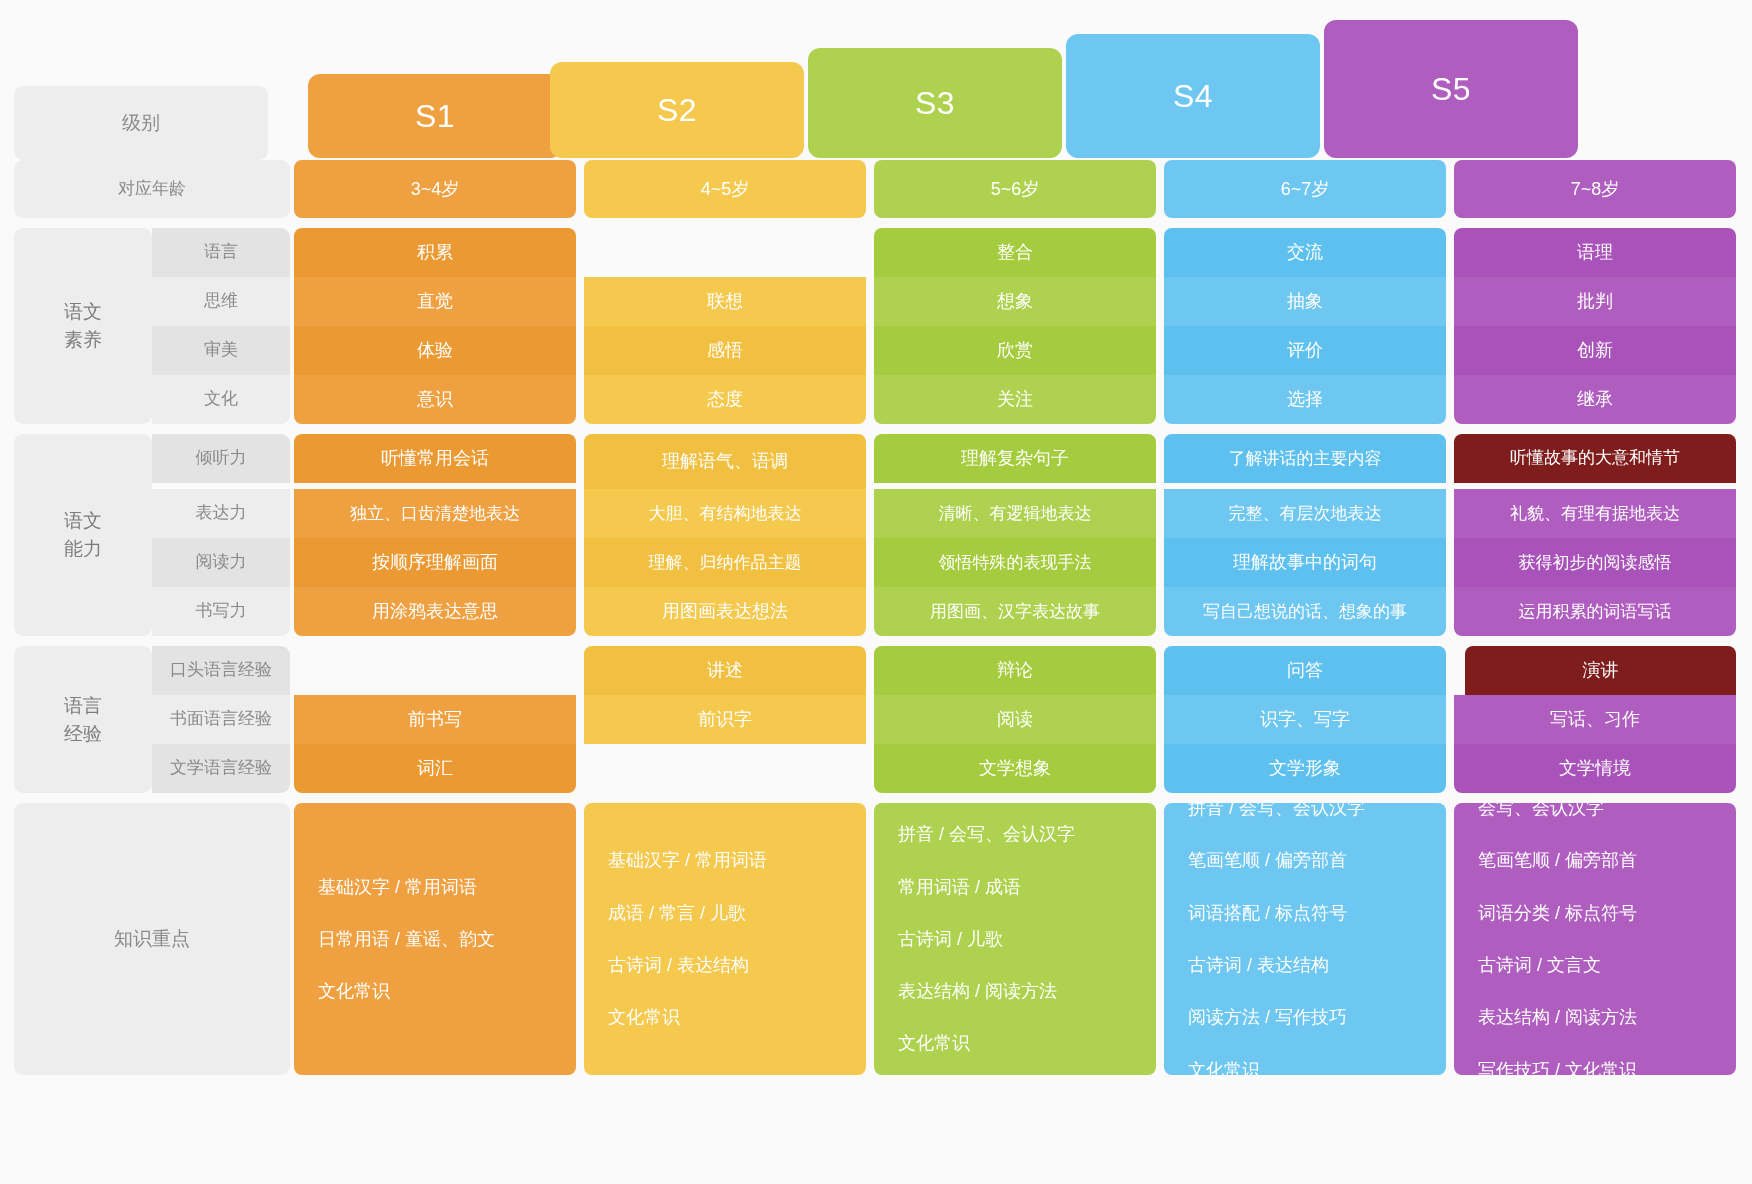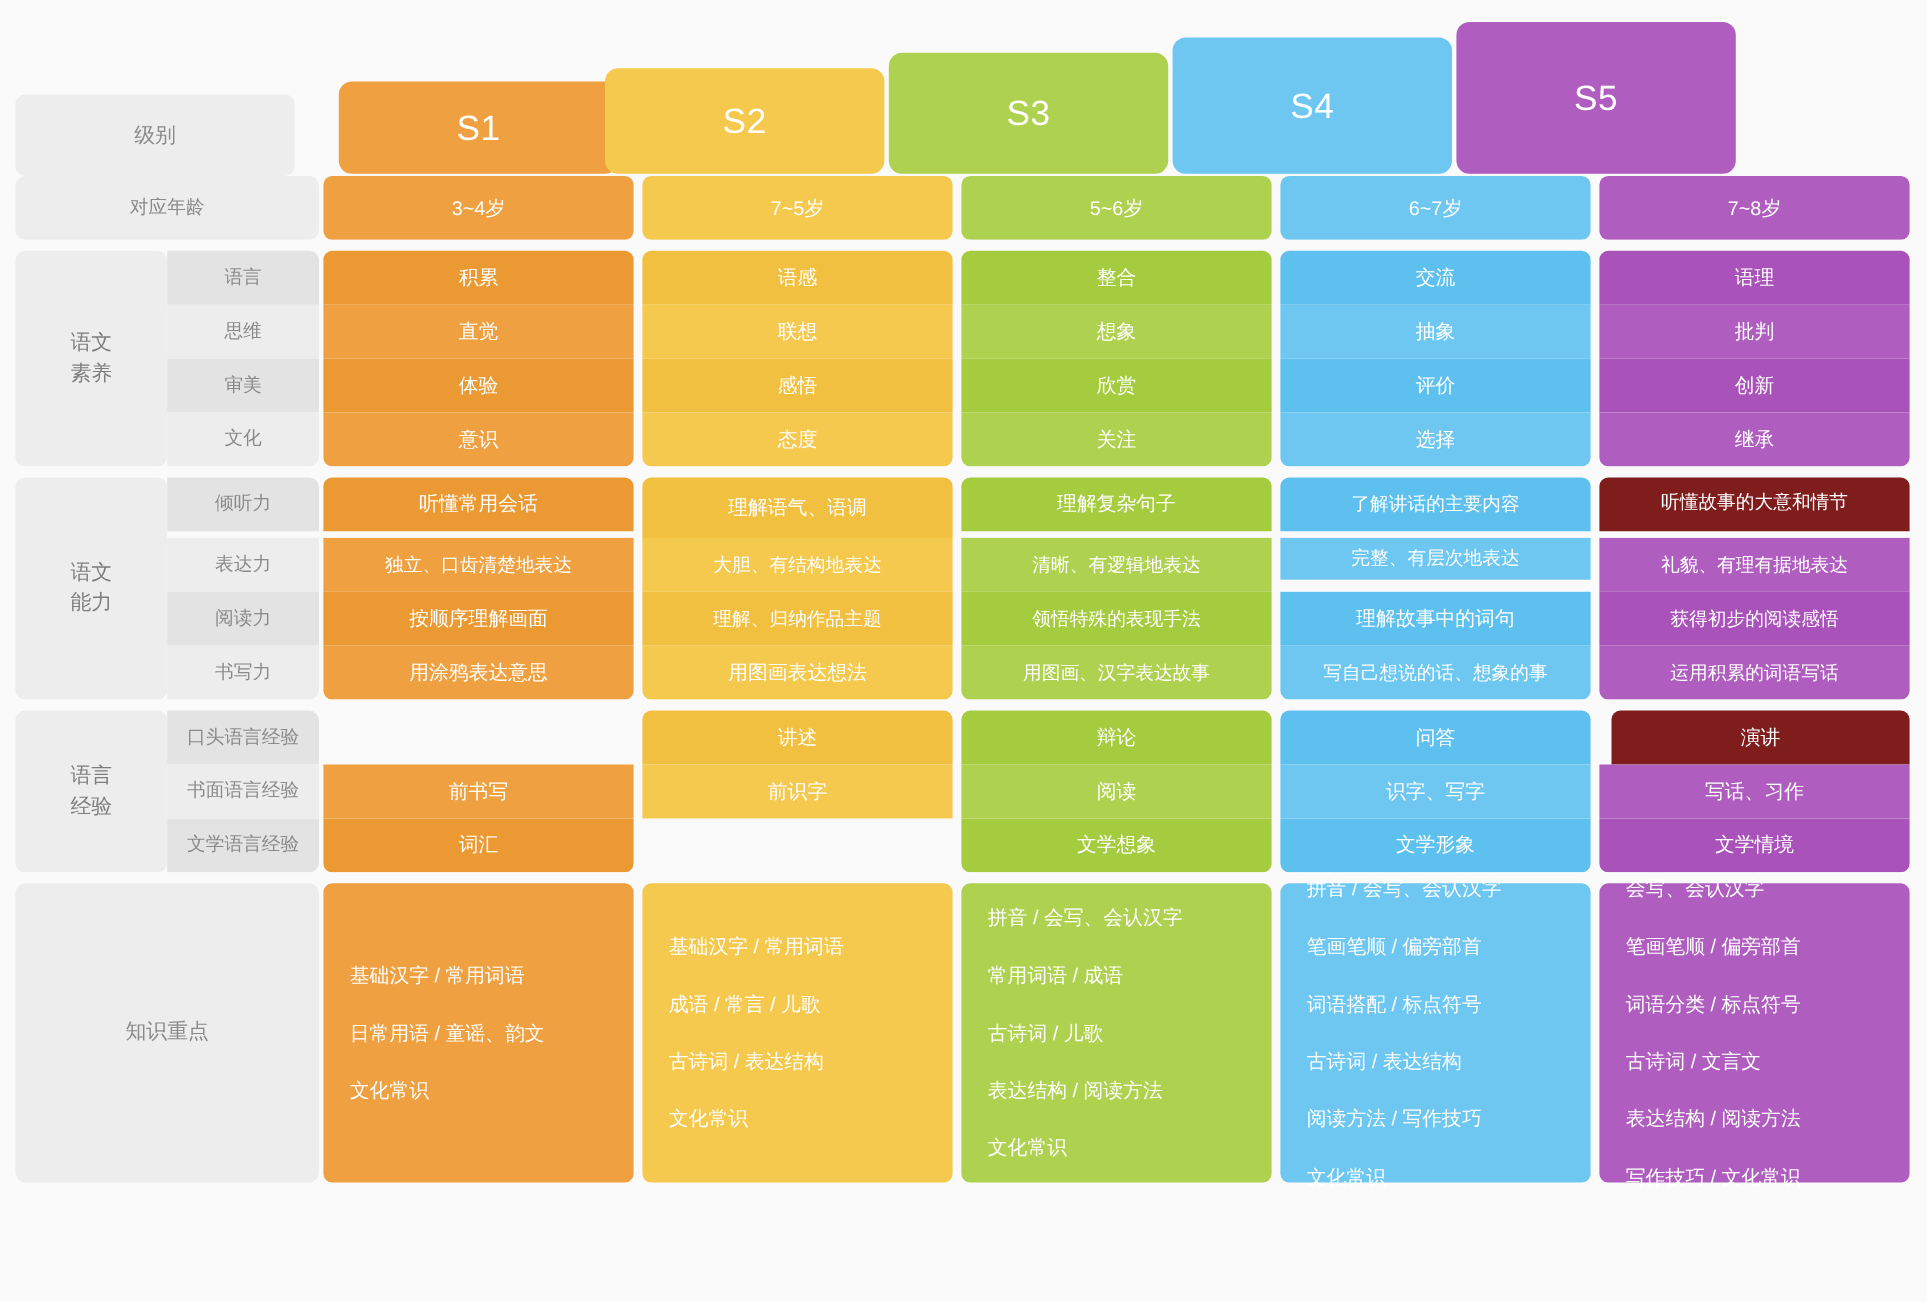--- a/index.html
+++ b/index.html
@@ -143,30 +143,29 @@
         <div class="hdr-card" style="left: 1310px; top: 20px; height: 138px; background: rgb(175, 94, 192);">
           <span>S5</span>
         </div>
       </div>
   </div>
 
   <div class="grid" id="grid">
       <div style="grid-column: 1 / -1; height: 138px;"></div>
       <div class="lbl blk-all" style="grid-column: 1 / 3; height: 58px;">对应年龄</div>
       <div class="cell" style="grid-column: 3 / 4; height: 58px; background: rgb(239, 160, 64); border-radius: 8px; margin-left: 4px; margin-right: 4px;">3~4岁</div>
-      <div class="cell" style="grid-column: 4 / 5; height: 58px; background: rgb(245, 200, 78); border-radius: 8px; margin-left: 4px; margin-right: 4px;">7~5岁</div>
+      <div class="cell" style="grid-column: 4 / 5; height: 58px; background: rgb(245, 200, 78); border-radius: 8px; margin-left: 4px; margin-right: 4px;">4~5岁</div>
       <div class="cell" style="grid-column: 5 / 6; height: 58px; background: rgb(174, 210, 79); border-radius: 8px; margin-left: 4px; margin-right: 4px;">5~6岁</div>
       <div class="cell" style="grid-column: 6 / 7; height: 58px; background: rgb(110, 199, 240); border-radius: 8px; margin-left: 4px; margin-right: 4px;">6~7岁</div>
       <div class="cell" style="grid-column: 7 / 8; height: 58px; background: rgb(175, 94, 192); border-radius: 8px; margin-left: 4px; margin-right: 4px;">7~8岁</div>
       <div class="gut-h" style="grid-column: 1 / -1; height: 10px;"></div>
       <div class="lbl group blk-all" style="grid-area: span 4 / 1 / auto / 2;">语文
 素养</div>
       <div class="lbl alt blk-tr" style="grid-column: 2 / 3; height: 49px;">语言</div>
       <div class="cell" style="grid-column: 3 / 4; height: 49px; background: rgb(235, 154, 51); margin-left: 4px; margin-right: 4px; border-top-left-radius: 8px; border-top-right-radius: 8px;">积累</div>
-      <div class="cell" style="grid-column: 4 / 5; height: 49px; background: rgb(242, 192, 64); margin-left: 4px; margin-right: 4px; border-top-left-radius: 8px; border-top-right-radius: 8px;">语感</div>
       <div class="cell" style="grid-column: 5 / 6; height: 49px; background: rgb(165, 204, 62); margin-left: 4px; margin-right: 4px; border-top-left-radius: 8px; border-top-right-radius: 8px;">整合</div>
       <div class="cell" style="grid-column: 6 / 7; height: 49px; background: rgb(93, 192, 238); margin-left: 4px; margin-right: 4px; border-top-left-radius: 8px; border-top-right-radius: 8px;">交流</div>
       <div class="cell" style="grid-column: 7 / 8; height: 49px; background: rgb(168, 82, 186); margin-left: 4px; margin-right: 4px; border-top-left-radius: 8px; border-top-right-radius: 8px;">语理</div>
       <div class="lbl" style="grid-column: 2 / 3; height: 49px;">思维</div>
       <div class="cell" style="grid-column: 3 / 4; height: 49px; background: rgb(239, 160, 64); margin-left: 4px; margin-right: 4px;">直觉</div>
       <div class="cell" style="grid-column: 4 / 5; height: 49px; background: rgb(245, 200, 78); margin-left: 4px; margin-right: 4px;">联想</div>
       <div class="cell" style="grid-column: 5 / 6; height: 49px; background: rgb(174, 210, 79); margin-left: 4px; margin-right: 4px;">想象</div>
       <div class="cell" style="grid-column: 6 / 7; height: 49px; background: rgb(110, 199, 240); margin-left: 4px; margin-right: 4px;">抽象</div>
       <div class="cell" style="grid-column: 7 / 8; height: 49px; background: rgb(175, 94, 192); margin-left: 4px; margin-right: 4px;">批判</div>
       <div class="lbl alt" style="grid-column: 2 / 3; height: 49px;">审美</div>
@@ -187,21 +186,21 @@
       <div class="lbl alt blk-tr" style="grid-column: 2 / 3; height: 49px;">倾听力</div>
       <div class="cell" style="grid-column: 3 / 4; height: 49px; background: rgb(235, 154, 51); margin-left: 4px; margin-right: 4px; border-top-left-radius: 8px; border-top-right-radius: 8px;">听懂常用会话</div>
       <div class="cell" style="grid-column: 4 / 5; height: 55px; background: rgb(242, 192, 64); margin-left: 4px; margin-right: 4px; border-top-left-radius: 8px; border-top-right-radius: 8px;">理解语气、语调</div>
       <div class="cell" style="grid-column: 5 / 6; height: 49px; background: rgb(165, 204, 62); margin-left: 4px; margin-right: 4px; border-top-left-radius: 8px; border-top-right-radius: 8px;">理解复杂句子</div>
       <div class="cell small" style="grid-column: 6 / 7; height: 49px; background: rgb(93, 192, 238); margin-left: 4px; margin-right: 4px; border-top-left-radius: 8px; border-top-right-radius: 8px;">了解讲话的主要内容</div>
       <div class="cell small" style="grid-column: 7 / 8; height: 49px; background: #7f1d1d; margin-left: 4px; margin-right: 4px; border-top-left-radius: 8px; border-top-right-radius: 8px; font-family: Liberation Mono, monospace;">听懂故事的大意和情节</div>
       <div class="lbl" style="grid-column: 2 / 3; height: 49px;">表达力</div>
       <div class="cell small" style="grid-column: 3 / 4; height: 49px; background: rgb(239, 160, 64); margin-left: 4px; margin-right: 4px;">独立、口齿清楚地表达</div>
       <div class="cell small" style="grid-column: 4 / 5; height: 49px; background: rgb(245, 200, 78); margin-left: 4px; margin-right: 4px;">大胆、有结构地表达</div>
       <div class="cell small" style="grid-column: 5 / 6; height: 49px; background: rgb(174, 210, 79); margin-left: 4px; margin-right: 4px;">清晰、有逻辑地表达</div>
-      <div class="cell small" style="grid-column: 6 / 7; height: 38px; background: rgb(110, 199, 240); margin-left: 4px; margin-right: 4px;">完整、有层次地表达</div>
+      <div class="cell small" style="grid-column: 6 / 7; height: 49px; background: rgb(110, 199, 240); margin-left: 4px; margin-right: 4px;">完整、有层次地表达</div>
       <div class="cell small" style="grid-column: 7 / 8; height: 49px; background: rgb(175, 94, 192); margin-left: 4px; margin-right: 4px;">礼貌、有理有据地表达</div>
       <div class="lbl alt" style="grid-column: 2 / 3; height: 49px;">阅读力</div>
       <div class="cell" style="grid-column: 3 / 4; height: 49px; background: rgb(235, 154, 51); margin-left: 4px; margin-right: 4px;">按顺序理解画面</div>
       <div class="cell small" style="grid-column: 4 / 5; height: 49px; background: rgb(242, 192, 64); margin-left: 4px; margin-right: 4px;">理解、归纳作品主题</div>
       <div class="cell small" style="grid-column: 5 / 6; height: 49px; background: rgb(165, 204, 62); margin-left: 4px; margin-right: 4px;">领悟特殊的表现手法</div>
       <div class="cell" style="grid-column: 6 / 7; height: 49px; background: rgb(93, 192, 238); margin-left: 4px; margin-right: 4px;">理解故事中的词句</div>
       <div class="cell small" style="grid-column: 7 / 8; height: 49px; background: rgb(168, 82, 186); margin-left: 4px; margin-right: 4px;">获得初步的阅读感悟</div>
       <div class="lbl blk-br" style="grid-column: 2 / 3; height: 49px;">书写力</div>
       <div class="cell" style="grid-column: 3 / 4; height: 49px; background: rgb(239, 160, 64); margin-left: 4px; margin-right: 4px; border-bottom-left-radius: 8px; border-bottom-right-radius: 8px;">用涂鸦表达意思</div>
       <div class="cell" style="grid-column: 4 / 5; height: 49px; background: rgb(245, 200, 78); margin-left: 4px; margin-right: 4px; border-bottom-left-radius: 8px; border-bottom-right-radius: 8px;">用图画表达想法</div>

